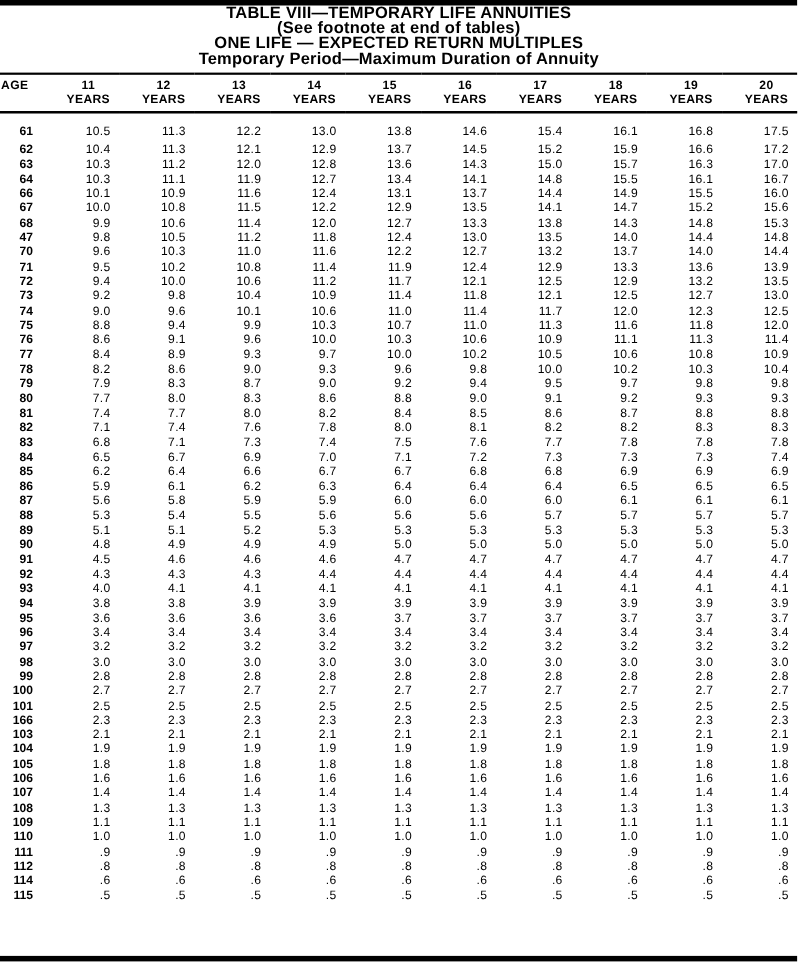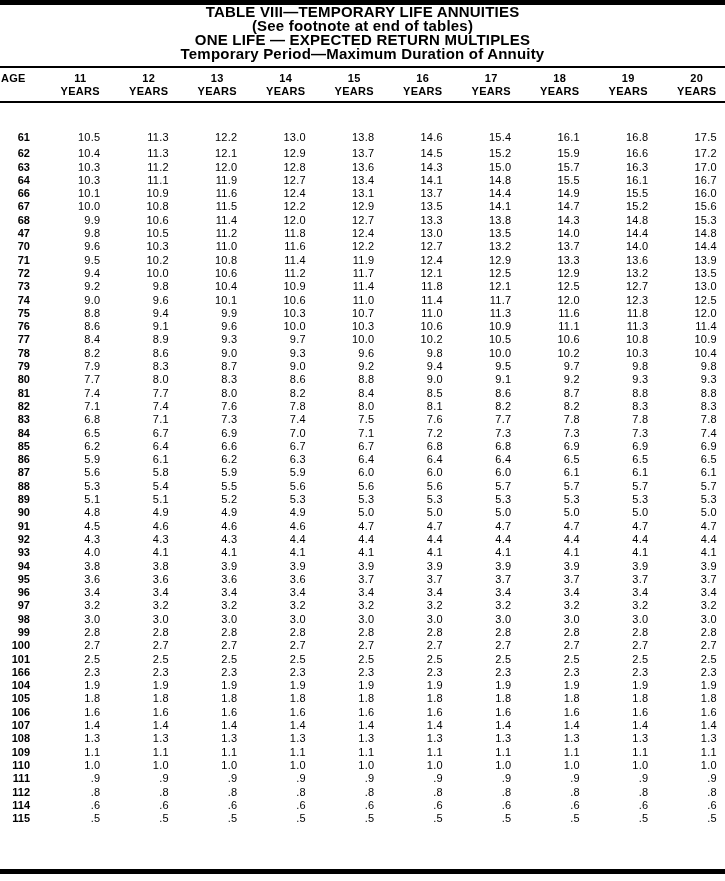--- a/index.html
+++ b/index.html
@@ -49,21 +49,21 @@
 
   tbody th, tbody td {
     font-size: 11px;
     line-height: 13.3px;
     height: 13.3px;
     padding: 0;
     white-space: nowrap;
   }
   tbody th { text-align: right; padding-right: 10px; font-weight: bold; }
   tbody td { text-align: right; padding-right: 8px; font-weight: normal; letter-spacing: 0.3px; }
-  tbody tr.first-row th, tbody tr.first-row td { padding-top: 24px; height: 20.3px; }
+  tbody tr.first-row th, tbody tr.first-row td { padding-top: 7px; height: 20.3px; }
 </style>
 </head>
 <body>
 
 <div class="page">
   <div class="rule top-rule"></div>
 
   <div class="title-block">
     <div>TABLE VIII—TEMPORARY LIFE ANNUITIES</div>
     <div>(See footnote at end of tables)</div>
@@ -660,20 +660,33 @@
           <td>2.3</td>
           <td>2.3</td>
           <td>2.3</td>
           <td>2.3</td>
           <td>2.3</td>
           <td>2.3</td>
           <td>2.3</td>
           <td>2.3</td>
         </tr>
         <tr>
+          <th>103</th>
+          <td>2.1</td>
+          <td>2.1</td>
+          <td>2.1</td>
+          <td>2.1</td>
+          <td>2.1</td>
+          <td>2.1</td>
+          <td>2.1</td>
+          <td>2.1</td>
+          <td>2.1</td>
+          <td>2.1</td>
+        </tr>
+        <tr>
           <th>104</th>
           <td>1.9</td>
           <td>1.9</td>
           <td>1.9</td>
           <td>1.9</td>
           <td>1.9</td>
           <td>1.9</td>
           <td>1.9</td>
           <td>1.9</td>
           <td>1.9</td>

